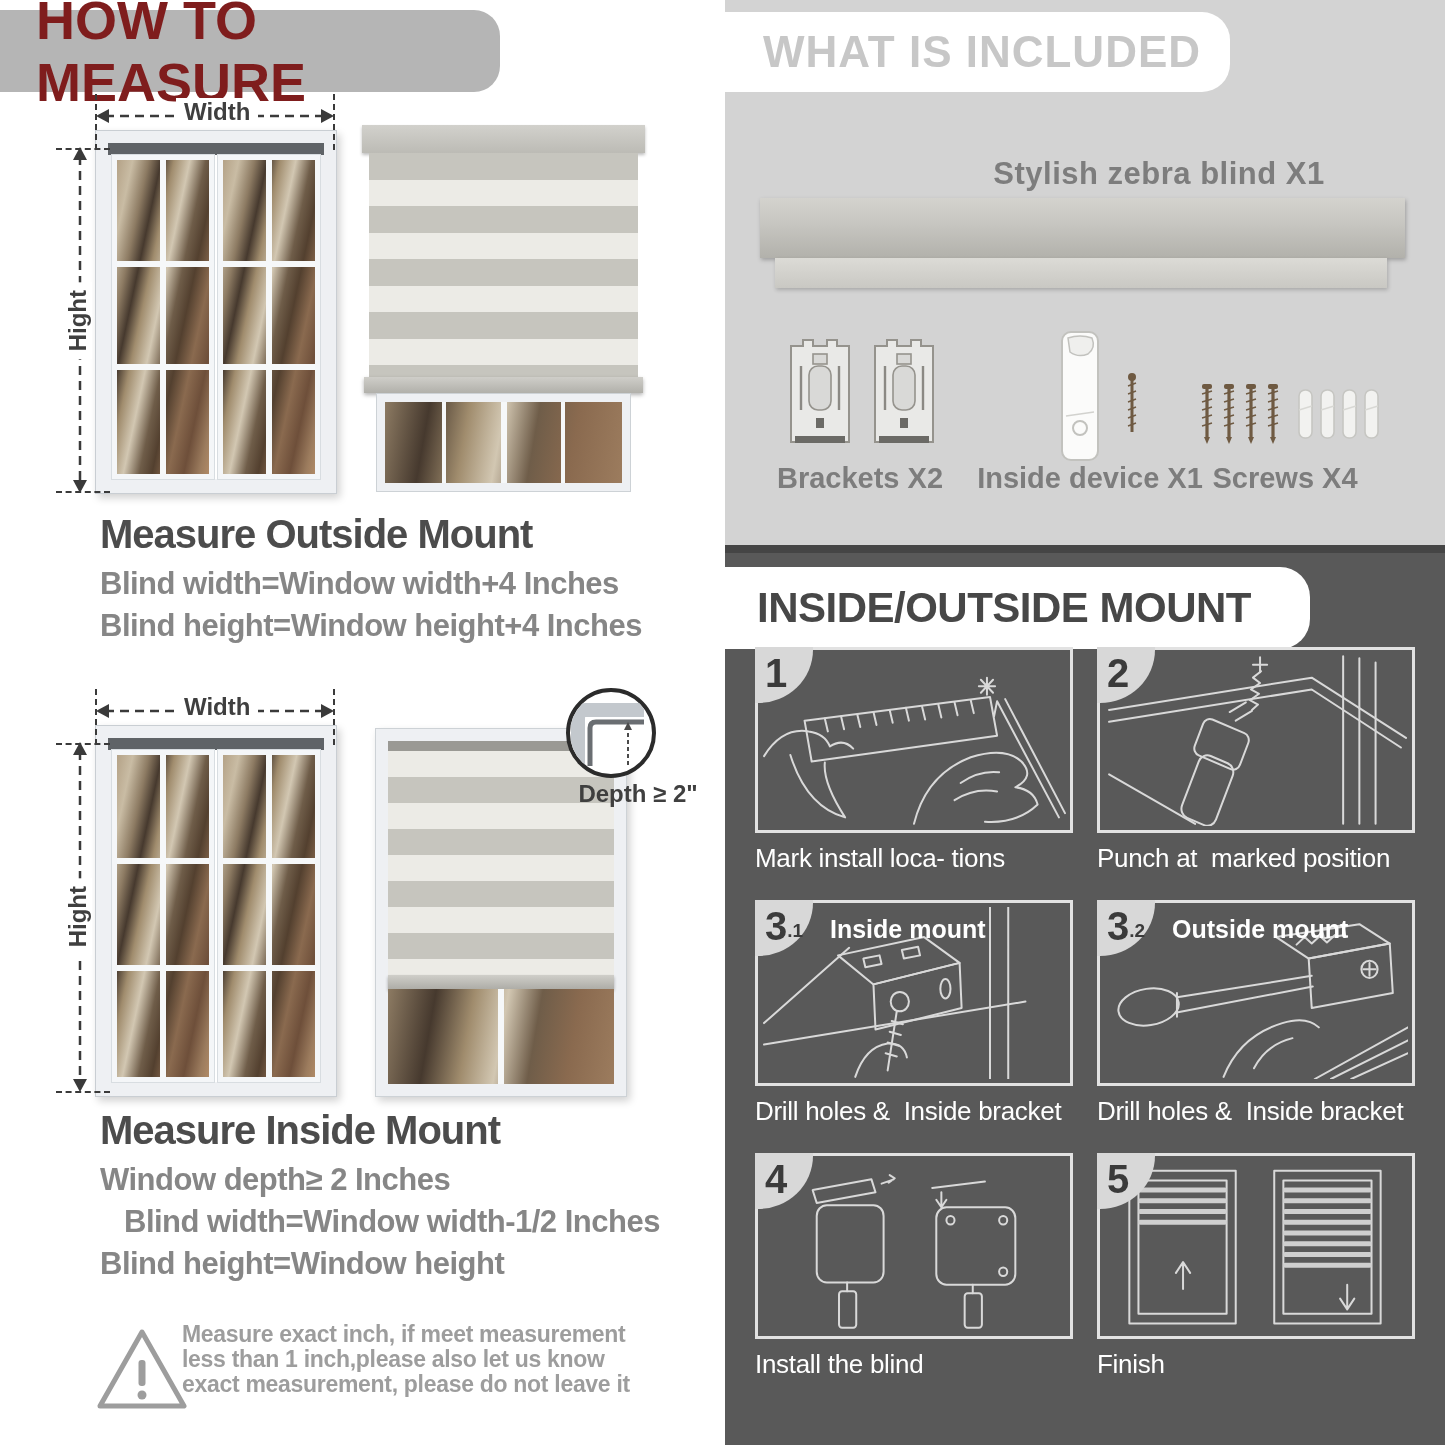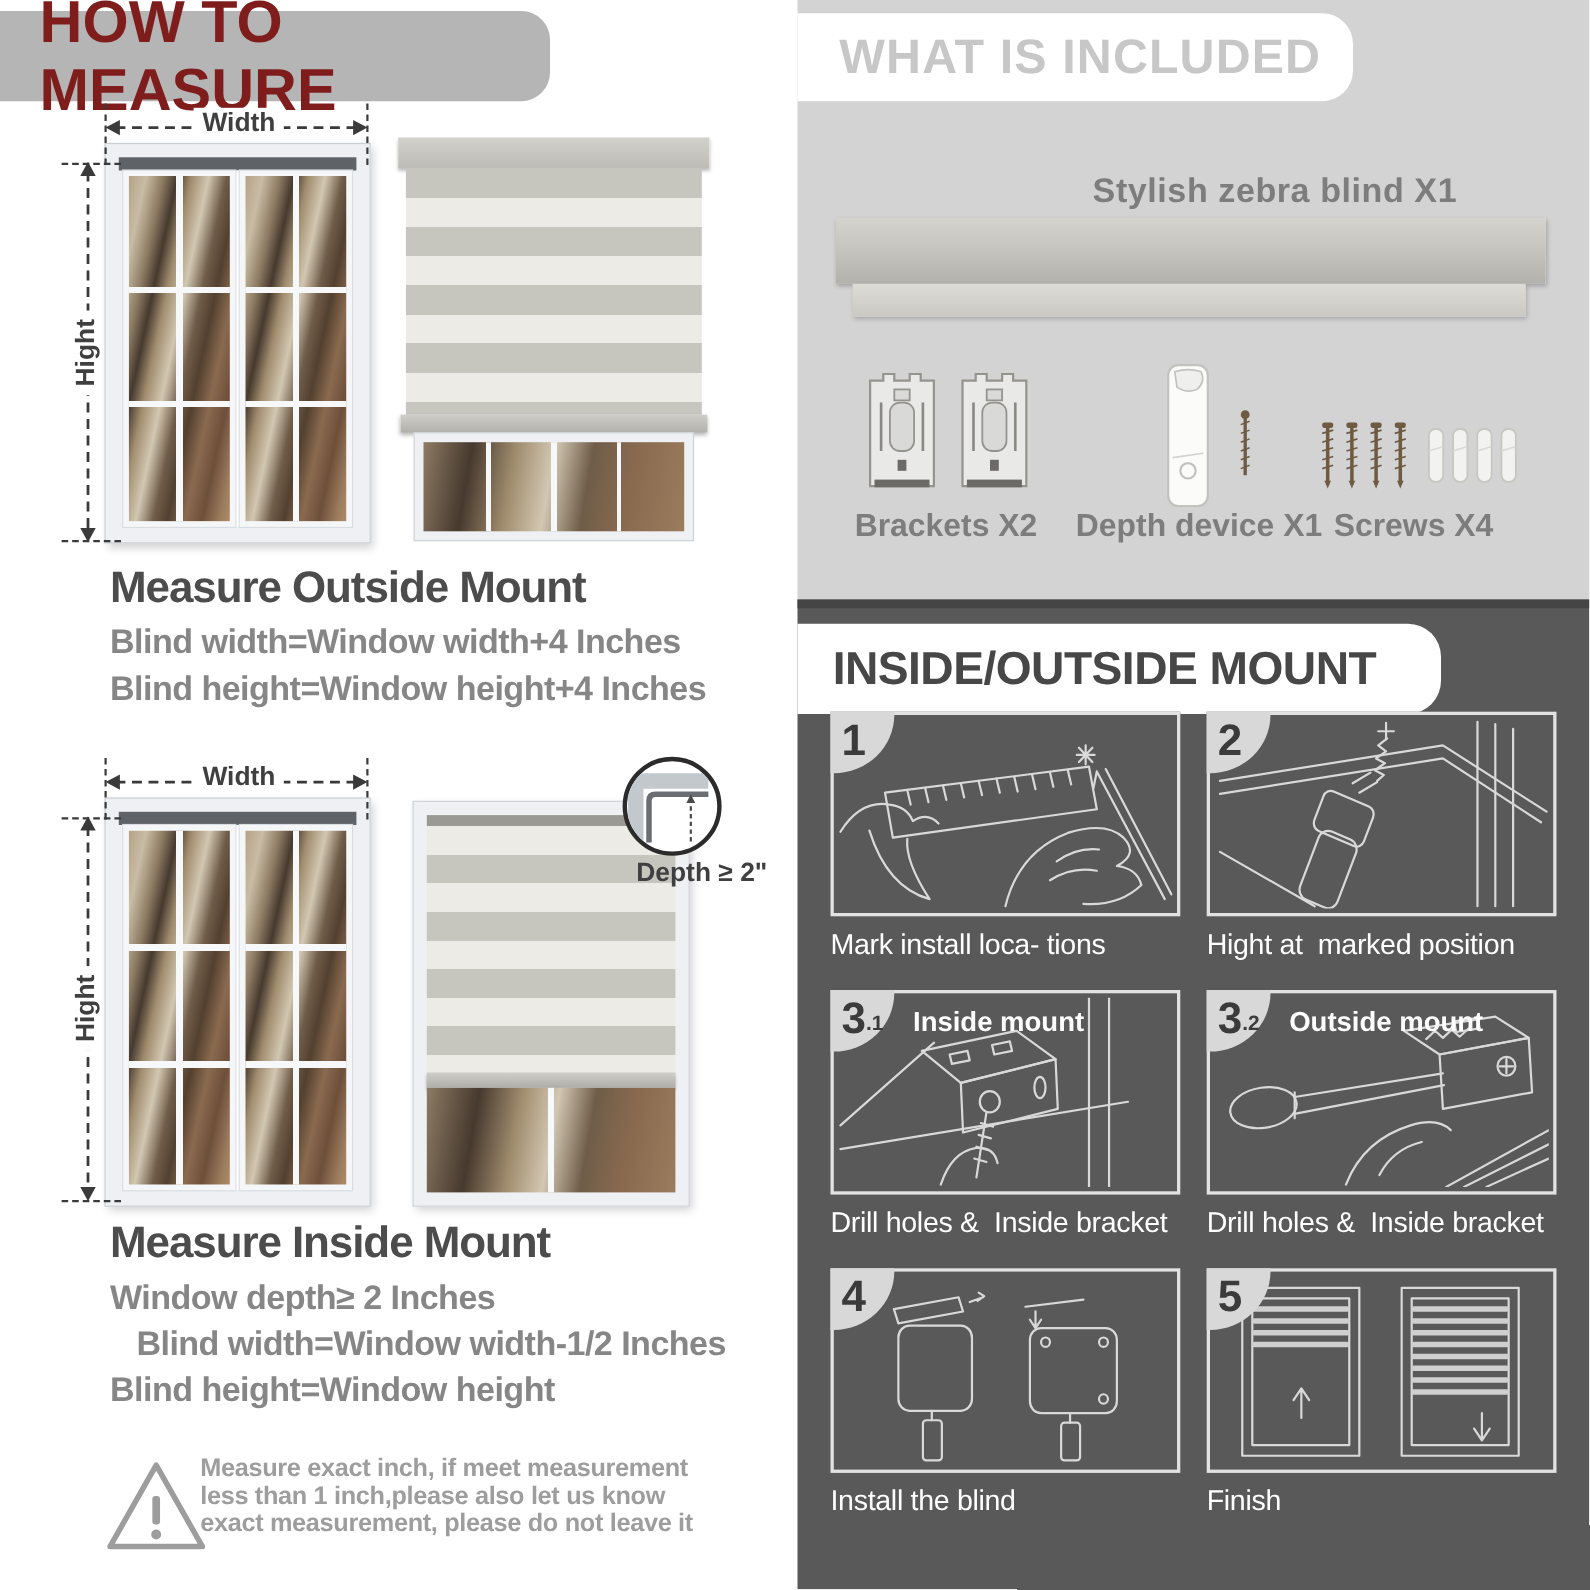--- a/index.html
+++ b/index.html
@@ -251,21 +251,21 @@
       <g stroke="#6f5a42" stroke-width="1.4">
         <line x1="78" y1="58" x2="86" y2="55"></line>
           <line x1="78" y1="66" x2="86" y2="63"></line>
         <line x1="78" y1="74" x2="86" y2="71"></line>
           <line x1="78" y1="82" x2="86" y2="79"></line>
         <line x1="78" y1="90" x2="86" y2="87"></line>
           <line x1="78" y1="98" x2="86" y2="95"></line>
       </g>
       <circle cx="82" cy="49" r="4" fill="#6f5a42"></circle>
     </svg>
-    <span class="inc-label" style="left:365px;">Depth device X1</span>
+    <span class="inc-label" style="left:365px;">Inside device X1</span>
 
     <svg class="abs" style="left:470px;top:380px;width:185px;height:72px;">
       <g stroke="#6f5a42" stroke-width="3.2">
         <line x1="12" y1="8" x2="12" y2="58"></line>
           <line x1="34" y1="8" x2="34" y2="58"></line>
         <line x1="56" y1="8" x2="56" y2="58"></line>
           <line x1="78" y1="8" x2="78" y2="58"></line>
       </g>
       <g stroke="#6f5a42" stroke-width="1.5">
         <line x1="7" y1="14" x2="17" y2="11"></line>
@@ -351,21 +351,21 @@
             <path d="M5,52 L205,22 L298,78 M5,63 L205,33 L293,87"></path>
             <path d="M236,2 L236,158 M252,4 L252,158 M268,8 L268,158"></path>
             <path d="M5,112 L90,158"></path>
             <rect x="84" y="96" width="36" height="62" rx="9" transform="rotate(22 102 127)"></rect>
             <rect x="92" y="66" width="48" height="36" rx="7" transform="rotate(22 116 84)"></rect>
             <path d="M130,62 l16,-9 M124,54 l16,-9"></path>
             <path d="M146,52 l6,-5 l-8,-4 l9,-6 l-8,-4 l9,-6 l-7,-5 l8,-6"></path>
             <path d="M147,10 h14 M154,3 v14"></path>
           </svg>
         </div>
-        <div class="step-caption">Hight at  marked position</div>
+        <div class="step-caption">Punch at  marked position</div>
       </div>
 
       <div class="step">
         <div class="step-box">
           <div class="badge">
               <span class="n">3</span>
               <span class="s">.1</span>
             </div>
           <div class="step-title">Inside mount</div>
           <svg class="art" viewBox="0 0 300 160" preserveAspectRatio="none" fill="none" stroke="#d9d9d9" stroke-width="2" stroke-linecap="round" stroke-linejoin="round">

